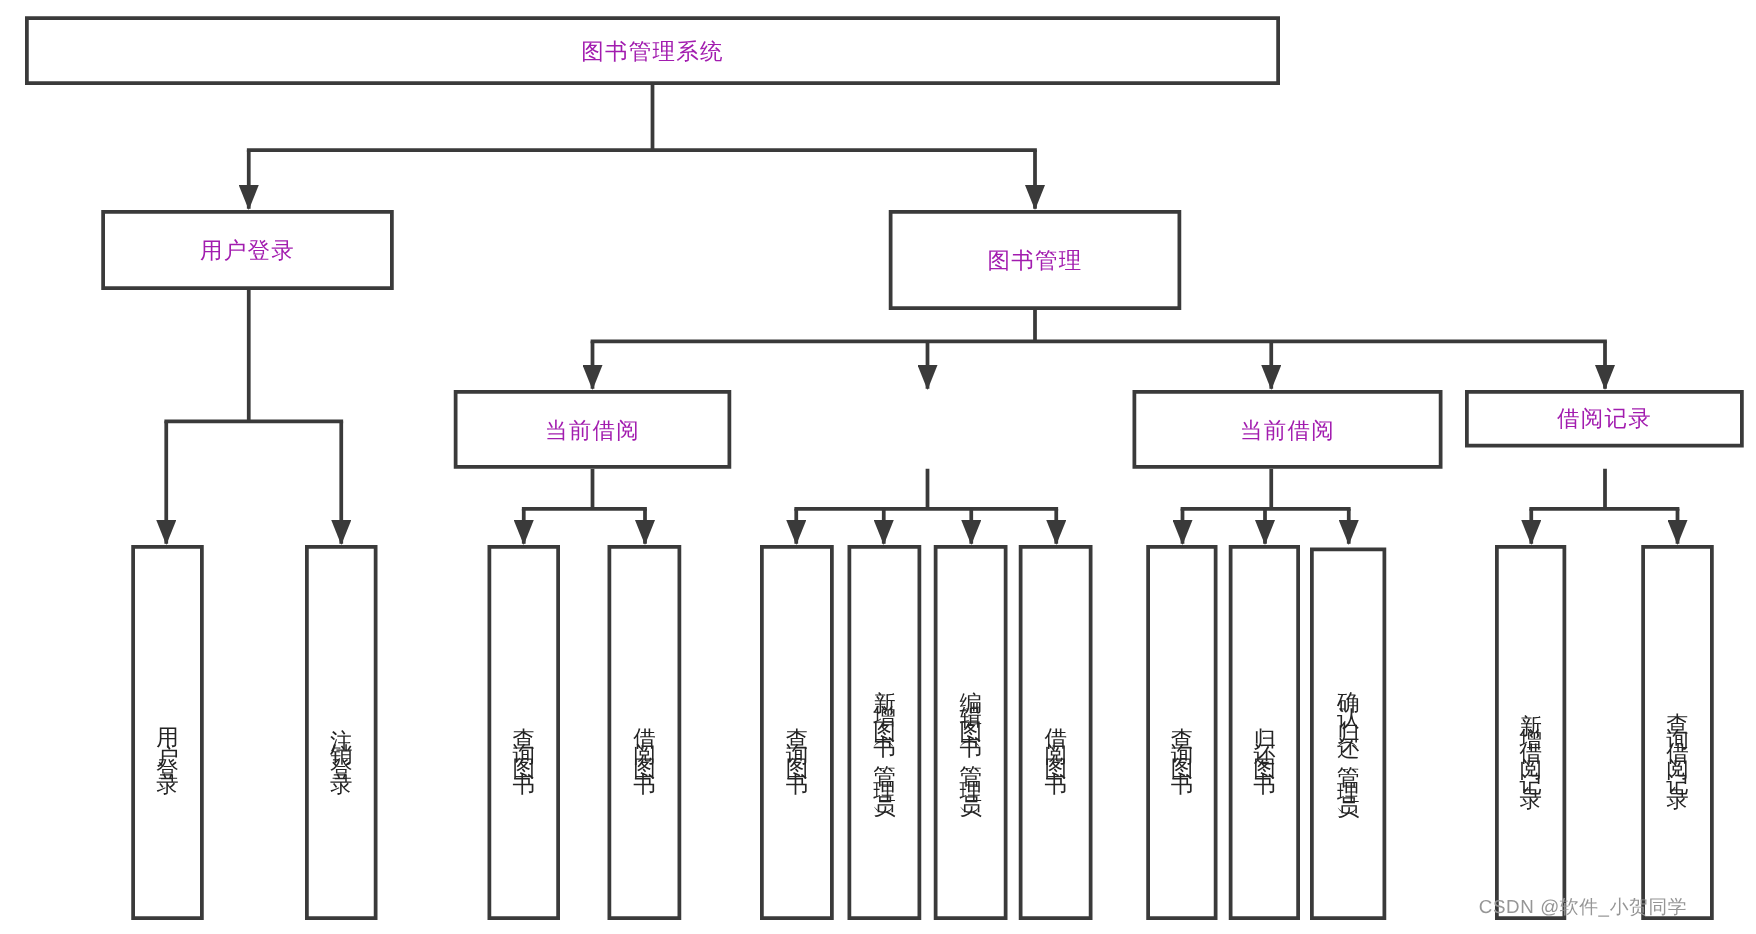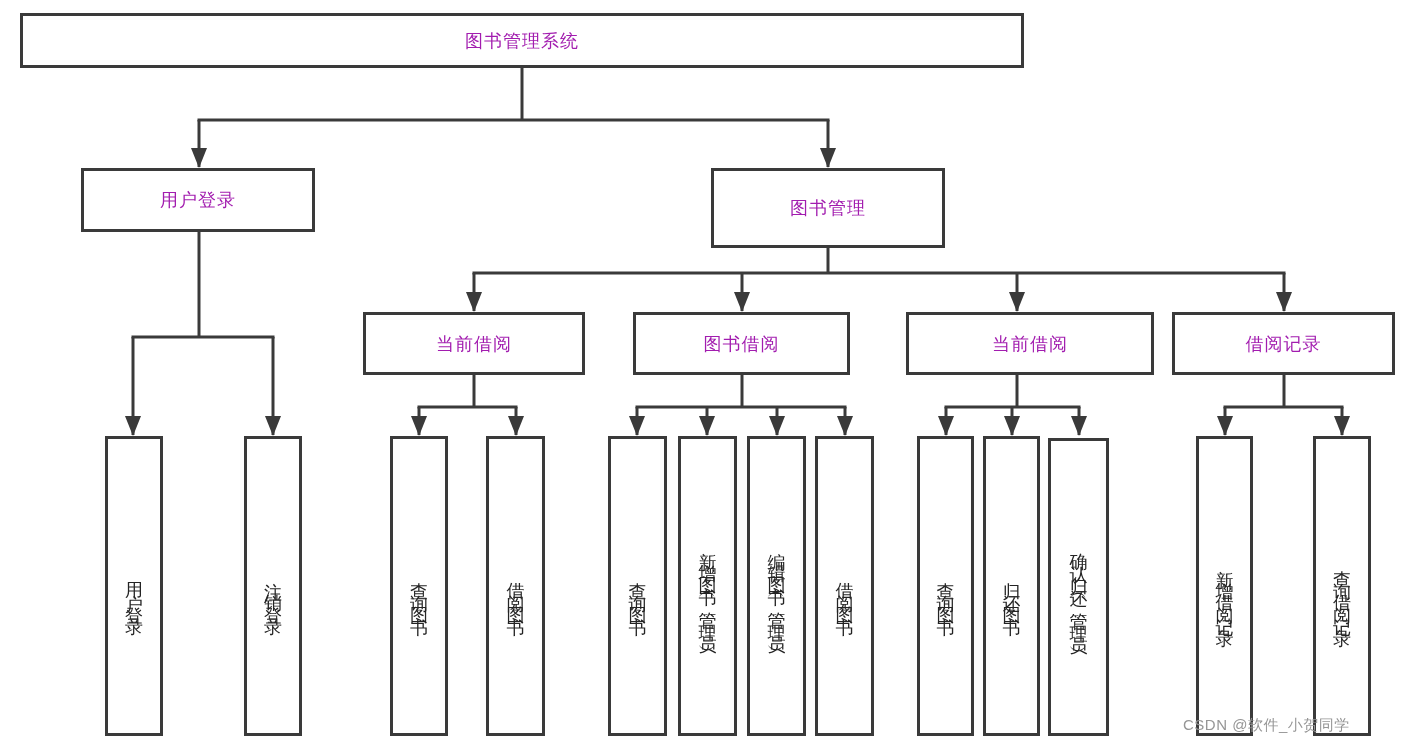--- a/index.html
+++ b/index.html
@@ -85,27 +85,24 @@
   <div class="box h" style="left:81px;top:168px;width:234px;height:64px">
     <span class="lbl">用户登录</span>
   </div>
   <div class="box h" style="left:711px;top:168px;width:234px;height:80px">
     <span class="lbl">图书管理</span>
   </div>
 
   <div class="box h" style="left:363px;top:312px;width:222px;height:63px">
     <span class="lbl">当前借阅</span>
   </div>
-  <div class="box h" style="left:633px;top:312px;width:217px;height:63px">
-    <span class="lbl">图书借阅</span>
-  </div>
   <div class="box h" style="left:906px;top:312px;width:248px;height:63px">
     <span class="lbl">当前借阅</span>
   </div>
-  <div class="box h" style="left:1172px;top:312px;width:223px;height:63px">
+  <div class="box h" style="left:1172px;top:312px;width:223px;height:46px">
     <span class="lbl">借阅记录</span>
   </div>
 
   <div class="box v" style="left:105px;top:436px;width:58px;height:300px">
     <span class="lbl">用户登录</span>
   </div>
   <div class="box v" style="left:244px;top:436px;width:58px;height:300px">
     <span class="lbl">注销登录</span>
   </div>
 

